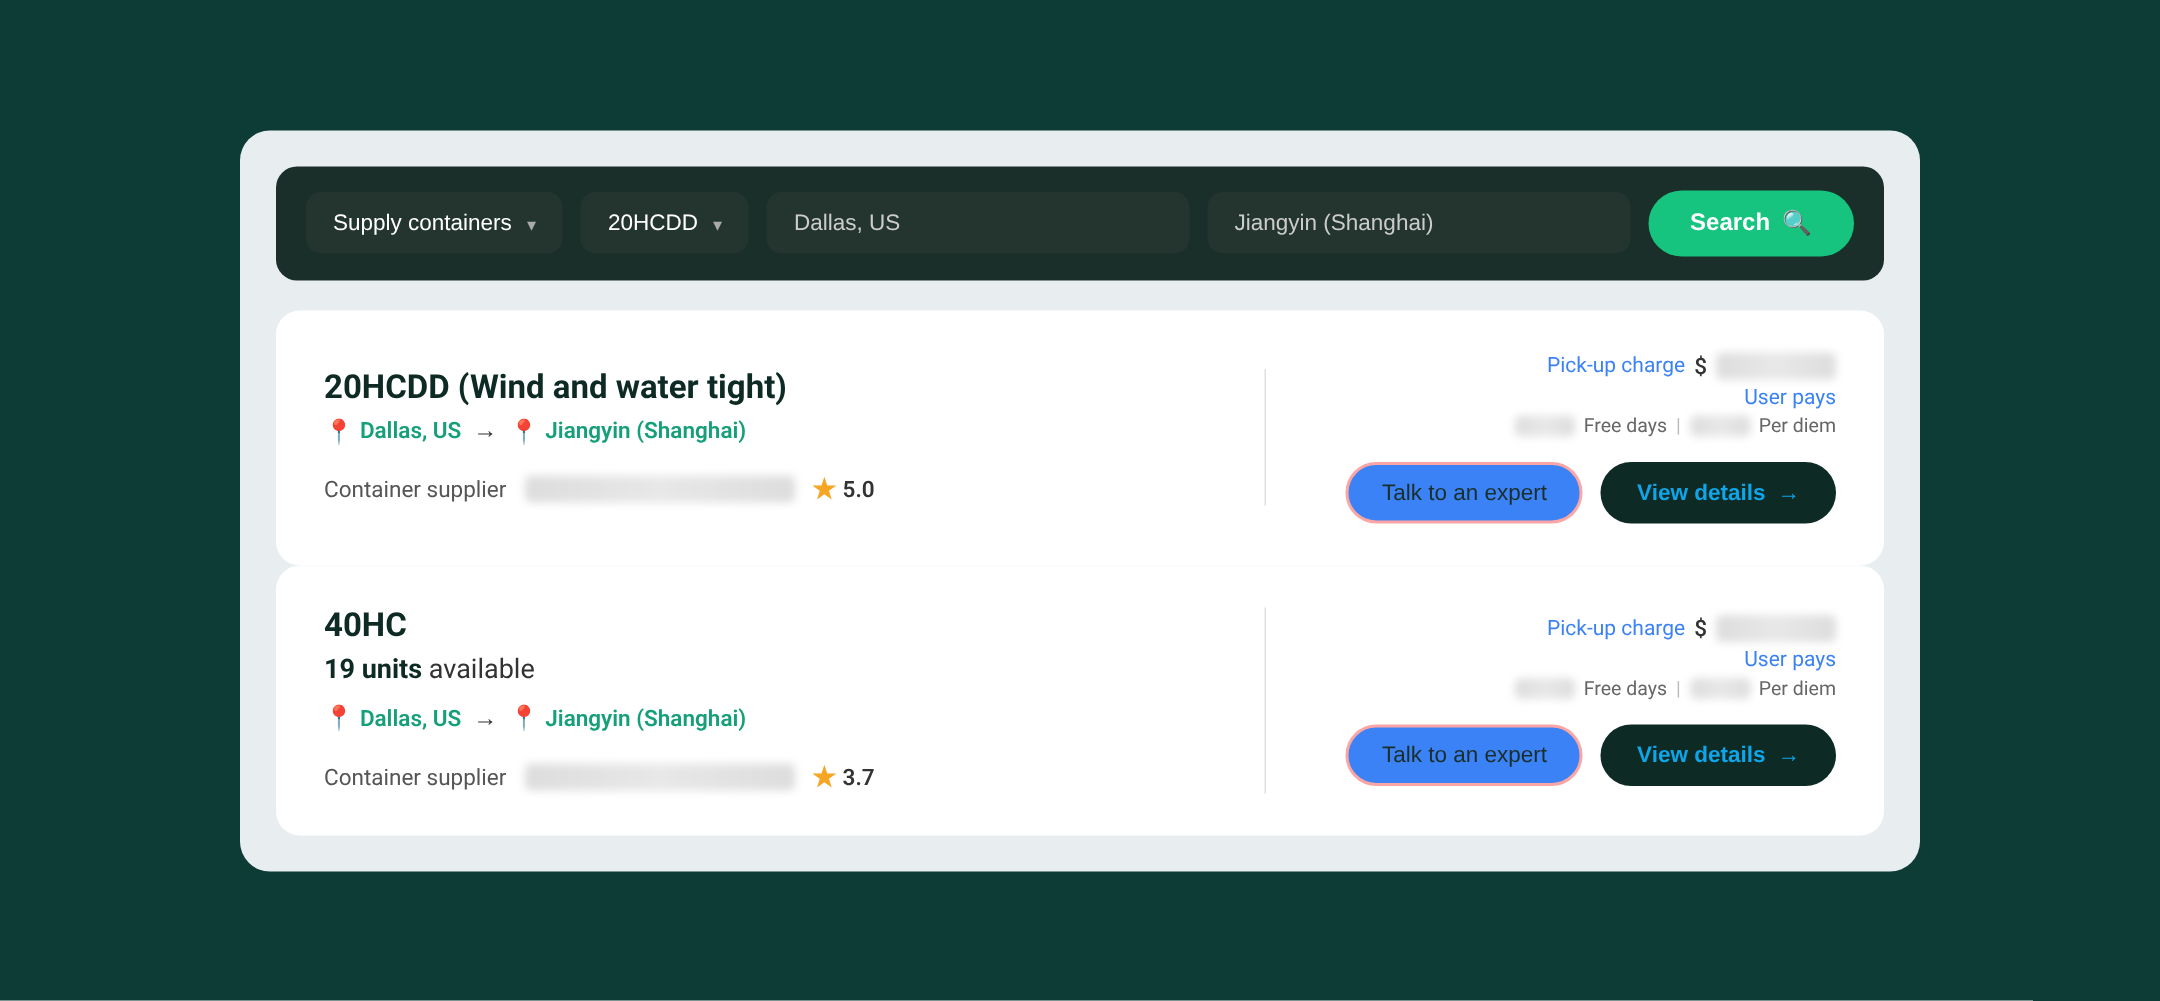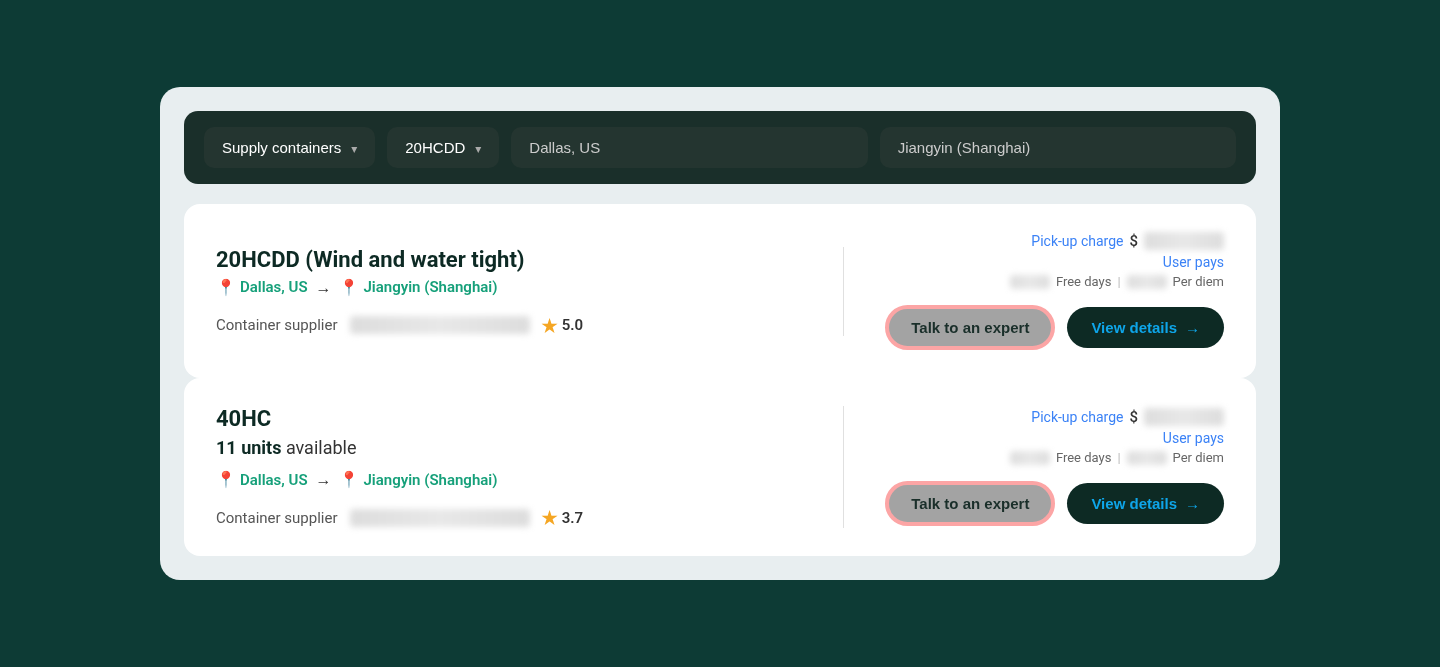--- a/index.html
+++ b/index.html
@@ -241,27 +241,27 @@
       color: #bbb;
     }
 
     .action-buttons {
       display: flex;
       align-items: center;
       gap: 12px;
     }
 
     .talk-expert-btn {
-      background: #a3a3a3;
-      border: 4px solid #fca5a5;
+      background: #3b82f6;
+      border: 2px solid #fca5a5;
       border-radius: 30px;
       color: #1a2f2a;
       padding: 10px 22px;
       font-size: 15px;
-      font-weight: 700;
+      font-weight: 400;
       cursor: pointer;
       white-space: nowrap;
     }
 
     .view-details-btn {
       background: #0d2a24;
       border: none;
       border-radius: 30px;
       color: #0ea5e9;
       padding: 12px 24px;
@@ -287,20 +287,24 @@
 
     <button class="dropdown-btn">
       <span>20HCDD</span>
       <span class="chevron">▾</span>
     </button>
 
     <input class="input-field" type="text" value="" placeholder="Dallas, US" style="">
 
     <input class="input-field" type="text" value="" placeholder="Jiangyin (Shanghai)" style="">
 
+    <button class="search-btn">
+      <span>Search</span>
+      <span>🔍</span>
+    </button>
   </div>
 
   <div class="result-card">
     <div class="card-left">
       <div class="card-title">20HCDD (Wind and water tight)</div>
       <div class="card-route">
         <span class="location-text">
           <span class="pin-icon">📍</span>
           <span>Dallas, US</span>
         </span>
@@ -345,21 +349,21 @@
           <span>→</span>
         </button>
       </div>
     </div>
   </div>
 
   <div class="result-card">
     <div class="card-left">
       <div class="card-title">40HC</div>
       <div class="card-units">
-        <strong>11 units</strong>
+        <strong>19 units</strong>
         <span> available</span>
       </div>
       <div class="card-route">
         <span class="location-text">
           <span class="pin-icon">📍</span>
           <span>Dallas, US</span>
         </span>
         <span class="arrow-right">→</span>
         <span class="location-text">
           <span class="pin-icon">📍</span>

